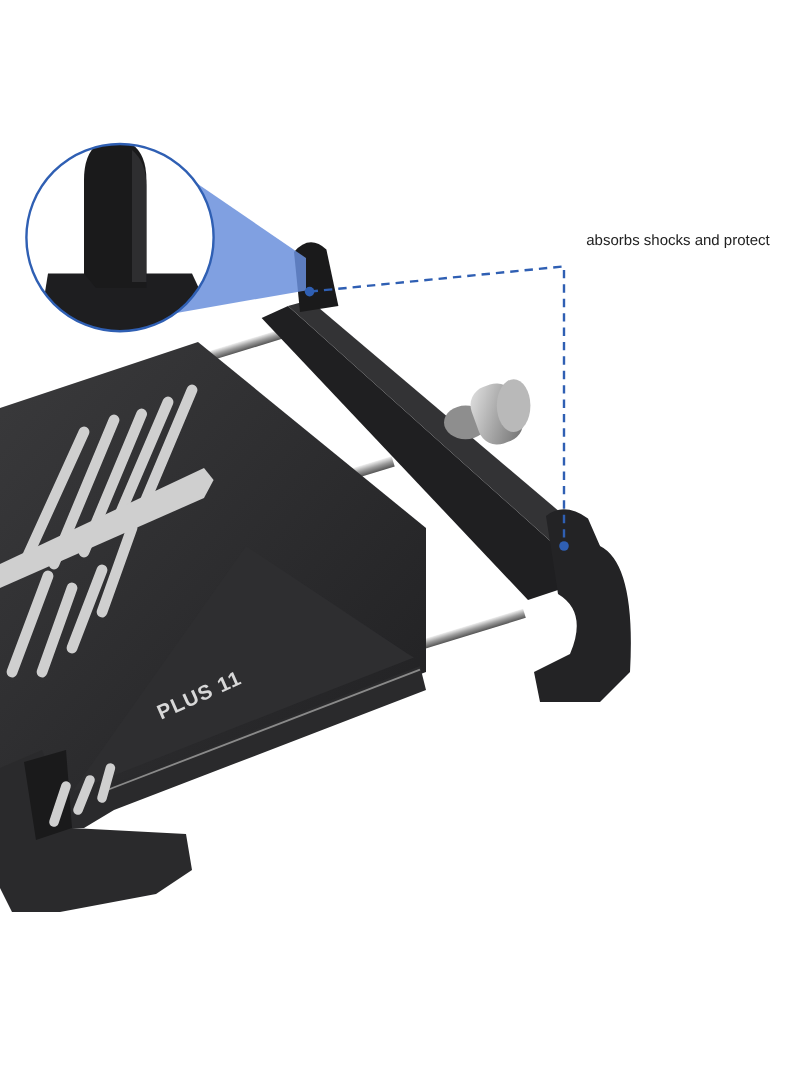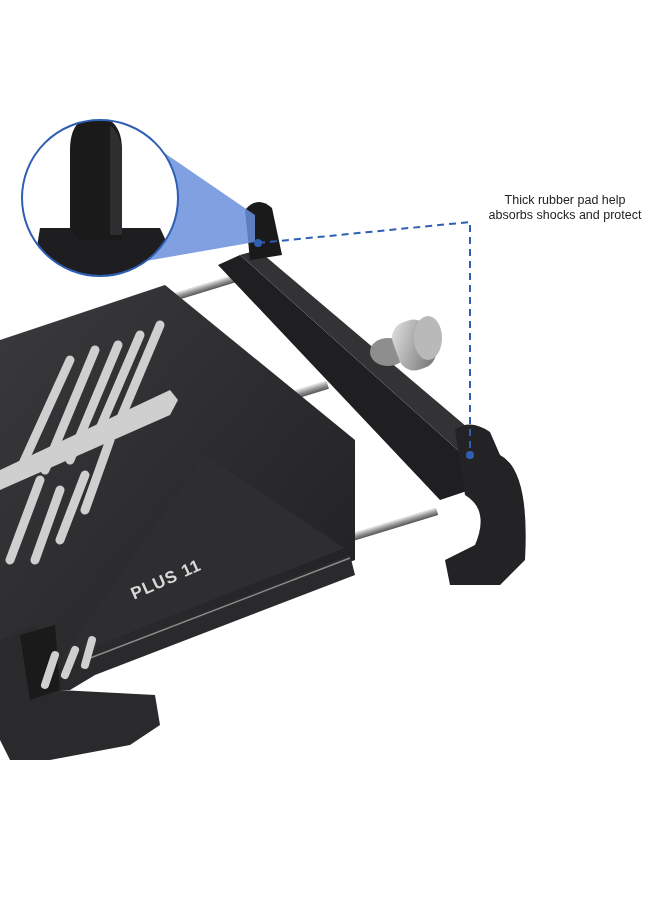--- a/index.html
+++ b/index.html
@@ -108,17 +108,16 @@
       <path d="M258 243 L470 222 L470 450"></path>
     </g>
     <circle cx="258" cy="243" r="4" fill="#2f5fb3"></circle>
     <circle cx="470" cy="455" r="4" fill="#2f5fb3"></circle>
   </svg>
 
   <div class="plus-label">PLUS 11</div>
 
   <div class="callout">
     <div class="callout-desc">
-      <div>Thick rubber pad help</div>
       <div>absorbs shocks and protect</div>
     </div>
   </div>
 </div>
 
 </body></html>

